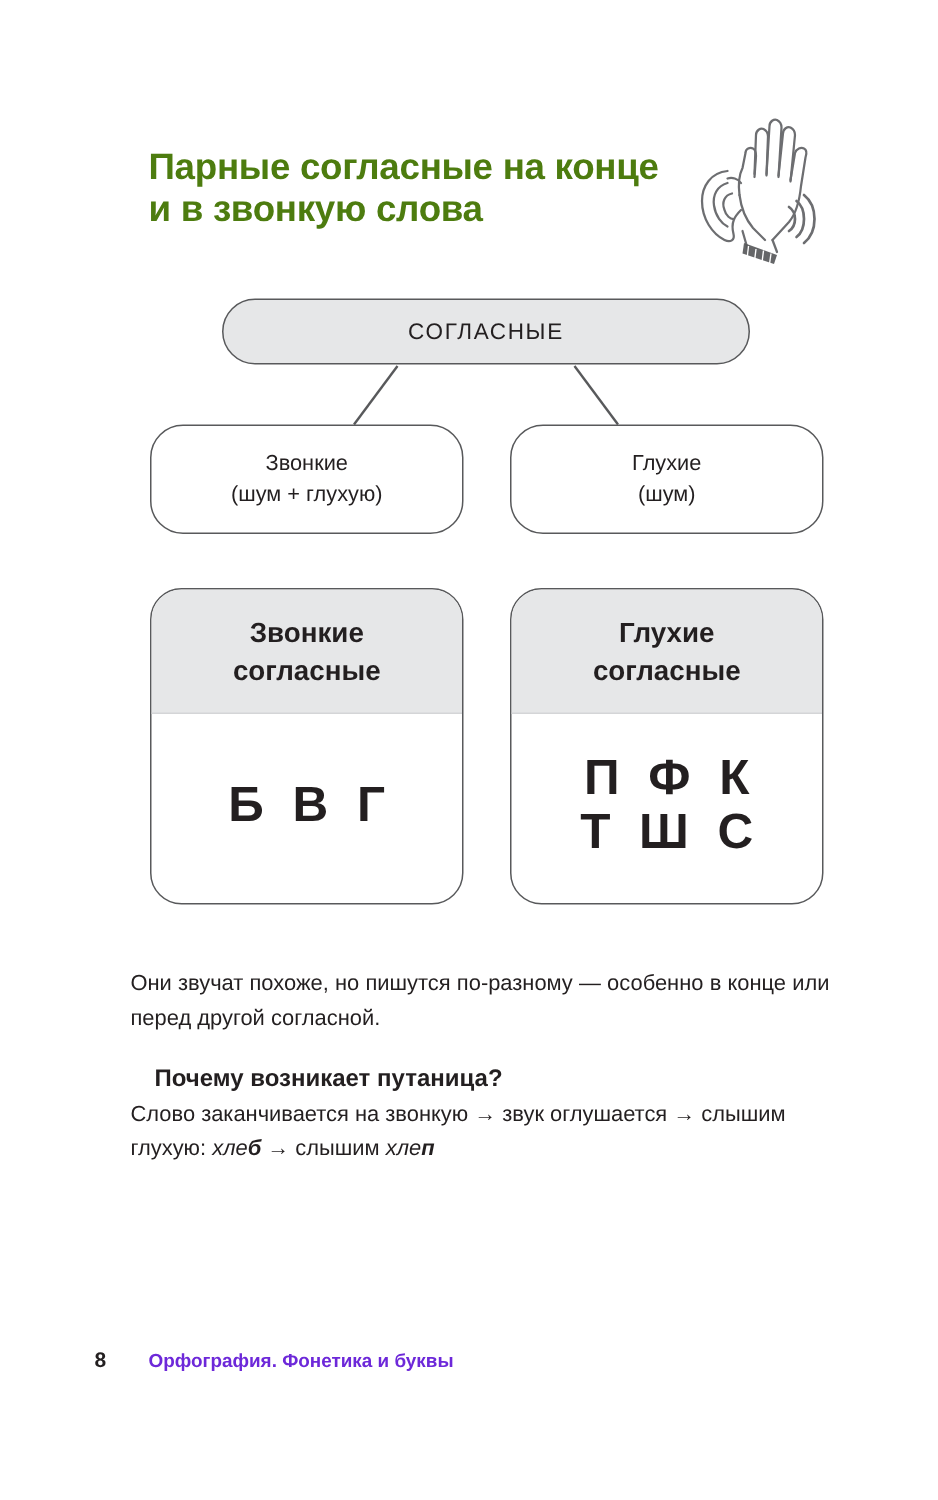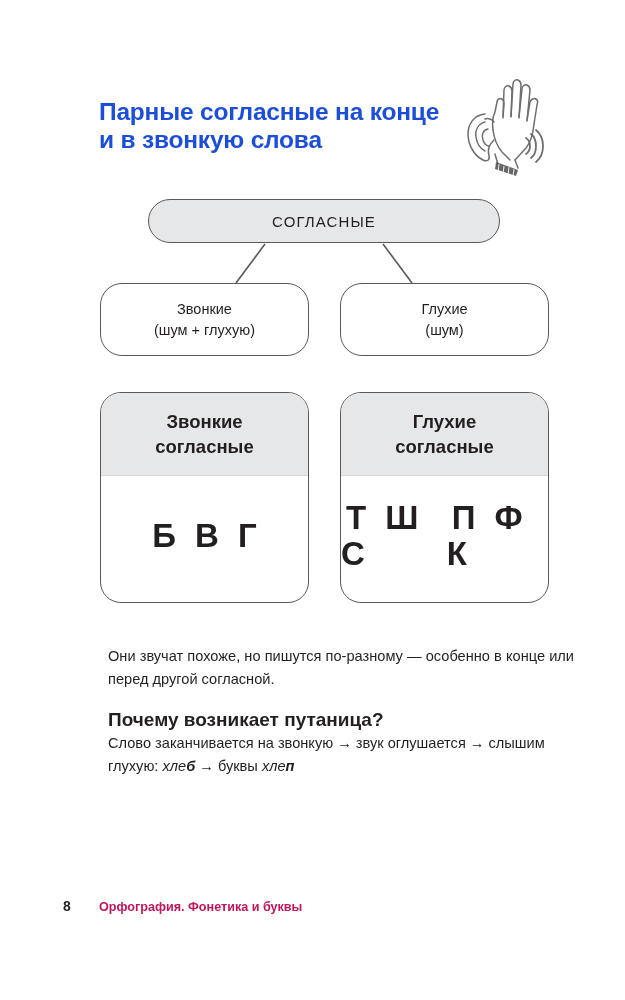--- a/index.html
+++ b/index.html
@@ -26,21 +26,21 @@
     position: absolute;
     left: 99px;
     top: 98px;
     width: 360px;
   }
   .title-line {
     font-size: 24.5px;
     font-weight: bold;
     letter-spacing: -0.2px;
     line-height: 28px;
-    color: #1d4ed8;
+    color: #4d7c0f;
     white-space: nowrap;
   }
 
   
   .ear-icon {
     position: absolute;
     left: 452px;
     top: 72px;
     width: 98px;
     height: 104px;
@@ -126,56 +126,56 @@
   }
   .card-head-line {
     font-size: 18.5px;
     font-weight: bold;
     line-height: 25px;
     color: #231f20;
   }
   .card-body {
     flex: 1;
     display: flex;
-    flex-direction: row;
+    flex-direction: column;
     align-items: center;
     justify-content: center;
     padding-bottom: 6px;
   }
   .letter-row {
     font-size: 33px;
     font-weight: bold;
     line-height: 36px;
     letter-spacing: 5px;
     color: #231f20;
     text-indent: 5px;
   }
 
   
   .body-text {
     position: absolute;
-    left: 108px;
+    left: 87px;
     top: 645px;
     width: 466px;
   }
   .para {
     font-size: 14.6px;
     line-height: 23px;
     color: #231f20;
     margin: 0;
     text-align: justify;
   }
   .para.nojust { text-align: left; }
   .para-spacer { height: 17px; }
   .subhead {
-    font-size: 19px;
+    font-size: 16px;
     font-weight: bold;
     line-height: 23px;
     color: #231f20;
-    margin: 0 0 1px 0;
+    margin: 0 0 1px 16px;
   }
   .ital { font-style: italic; }
   .ital b { font-weight: bold; font-style: italic; }
   .arrow { font-style: normal; }
 
   
   .footer {
     position: absolute;
     left: 63px;
     top: 898px;
@@ -184,21 +184,21 @@
   }
   .footer-page {
     font-size: 14px;
     font-weight: bold;
     color: #231f20;
     width: 36px;
   }
   .footer-title {
     font-size: 12.6px;
     font-weight: bold;
-    color: #be185d;
+    color: #6d28d9;
   }
 </style>
 </head>
 <body>
 
 <div class="page">
 
   <div class="title-block">
     <div class="title-line">Парные согласные на конце</div>
     <div class="title-line">и в звонкую слова</div>
@@ -270,30 +270,30 @@
       <div class="letter-row">Б В Г</div>
     </div>
   </div>
 
   <div class="letter-card right">
     <div class="card-head">
       <span class="card-head-line">Глухие</span>
       <span class="card-head-line">согласные</span>
     </div>
     <div class="card-body">
+      <div class="letter-row">П Ф К</div>
       <div class="letter-row">Т Ш С</div>
-      <div class="letter-row">П Ф К</div>
     </div>
   </div>
 
   <div class="body-text">
     <p class="para">Они звучат похоже, но пишутся по-разному — особенно в конце или перед другой согласной.</p>
     <div class="para-spacer"></div>
     <p class="subhead">Почему возникает путаница?</p>
-    <p class="para nojust"><span>Слово заканчивается на звонкую → звук оглушается → слышим глухую: </span><span class="ital"><span>хле</span><b>б</b></span><span class="arrow"> → </span><span>буквы </span><span class="ital"><span>хле</span><b>п</b></span></p>
+    <p class="para nojust"><span>Слово заканчивается на звонкую → звук оглушается → слышим глухую: </span><span class="ital"><span>хле</span><b>б</b></span><span class="arrow"> → </span><span>слышим </span><span class="ital"><span>хле</span><b>п</b></span></p>
   </div>
 
   <div class="footer">
     <span class="footer-page">8</span>
     <span class="footer-title">Орфография. Фонетика и буквы</span>
   </div>
 
 </div>
 
 </body></html>

